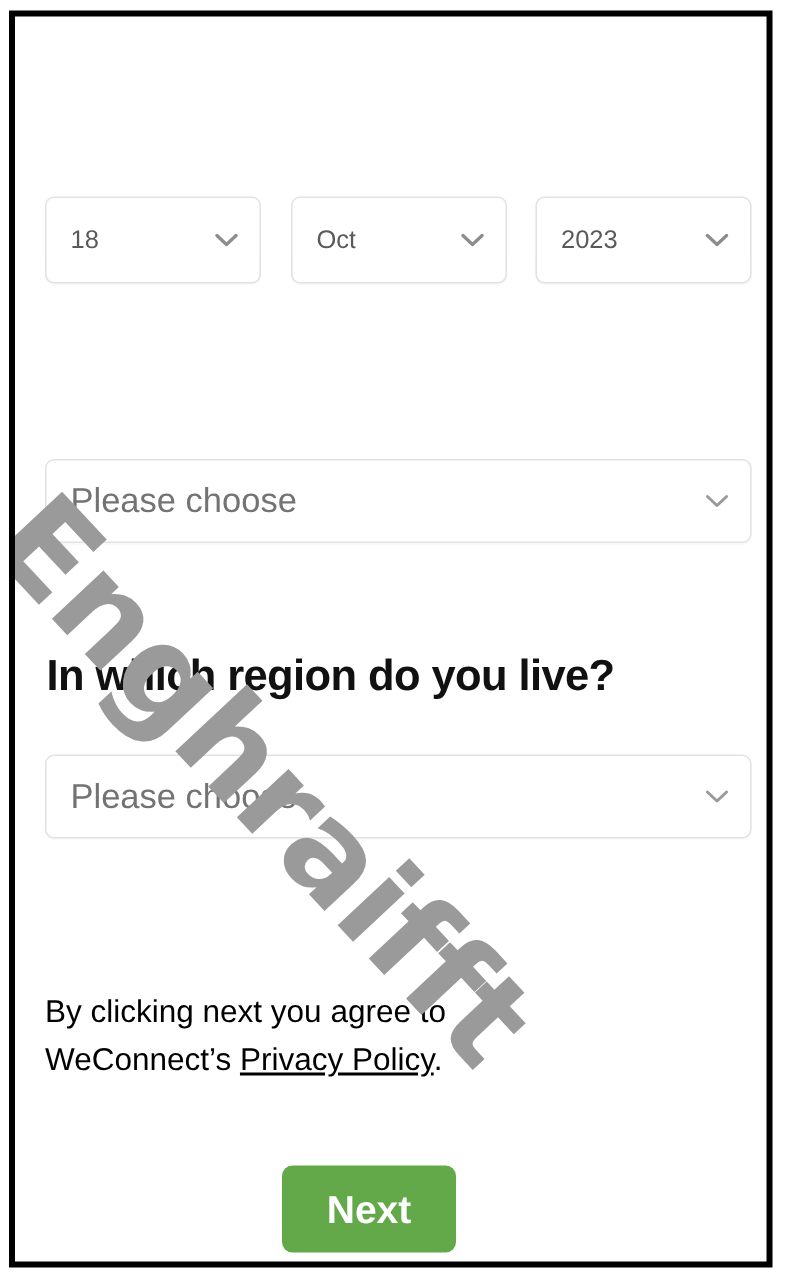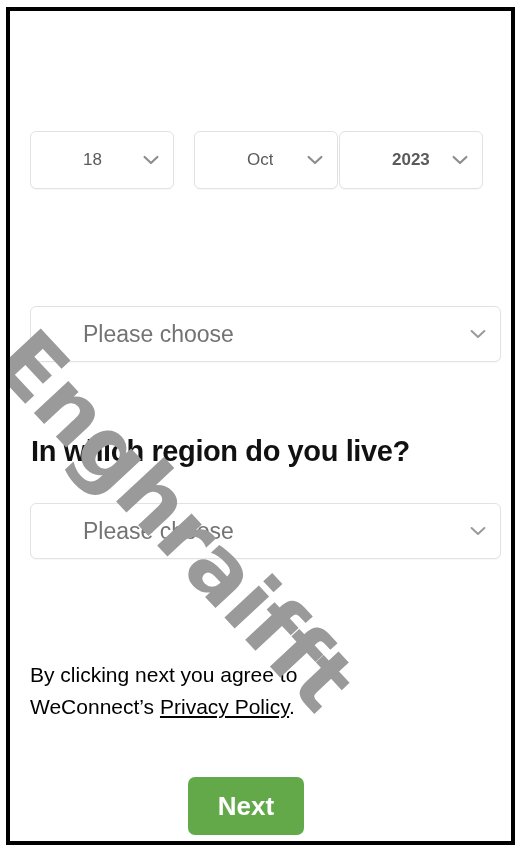--- a/index.html
+++ b/index.html
@@ -86,21 +86,20 @@
     z-index: 3;
   }
   .select-box .sel-value {
     position: absolute;
     left: 16px;
     top: 50%;
     transform: translateY(-50%);
     color: #4a4a4a;
     white-space: nowrap;
     overflow: hidden;
-    margin-left: 36px;
   }
   .select-box .chevron {
     position: absolute;
     right: 14px;
     top: 50%;
     transform: translateY(-50%);
     width: 16px;
     height: 10px;
     display: block;
   }
@@ -108,21 +107,21 @@
 
   
   .date-select {
     top: 120px;
     height: 58px;
     width: 144px;
   }
   .date-select .sel-value { font-size: 17px; color: #5a5a5a; }
   #sel-day   { left: 20px; }
   #sel-month { left: 184px; }
-  #sel-year  { left: 329px; font-weight: bold; }
+  #sel-year  { left: 347px; }
 
   
   .wide-select {
     left: 20px;
     width: 471px;
     height: 56px;
   }
   .wide-select .sel-value { font-size: 23px; color: #737373; }
   #sel-areyou { top: 295px; }
   #sel-region { top: 492px; }

